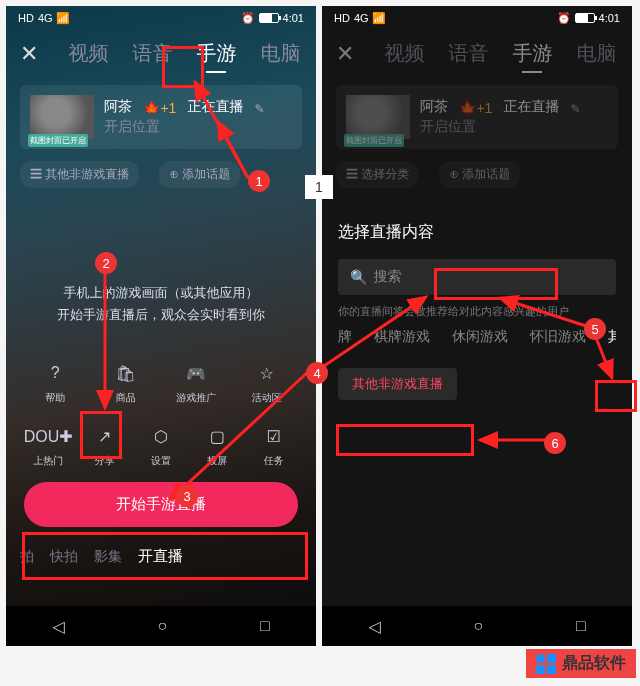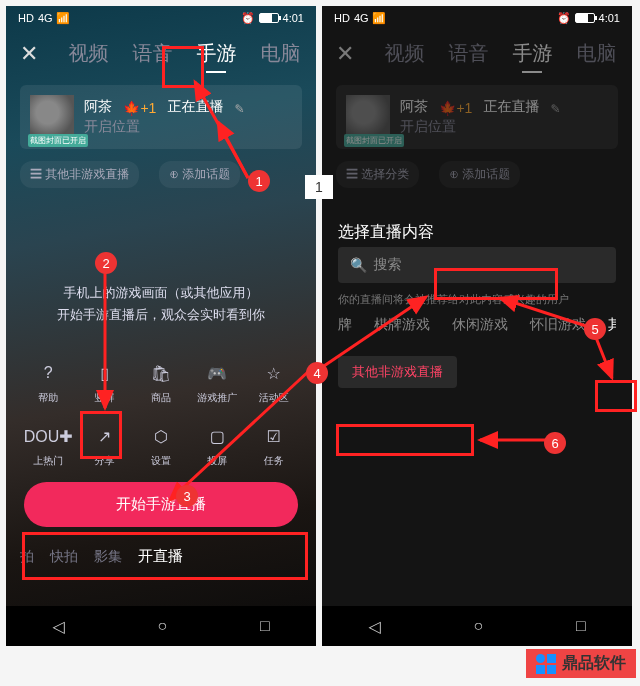--- a/index.html
+++ b/index.html
@@ -13,40 +13,40 @@
 .battery{width:20px;height:10px;border:1px solid #fff;border-radius:2px;position:relative}
 .battery:after{content:"";position:absolute;right:-3px;top:2px;width:2px;height:4px;background:#fff}
 .battery-fill{width:70%;height:100%;background:#fff}
 .tabs{display:flex;align-items:center;padding:10px 14px;gap:24px;color:#aab}
 .close-x{font-size:22px;color:#ddd;margin-right:6px}
 .tab{font-size:20px;color:#889;position:relative}
 .tab.active{color:#fff}
 .tab.active:after{content:"";position:absolute;bottom:-6px;left:25%;width:50%;height:2px;background:#fff}
 .red-box{border:3px solid #f22;position:absolute}
 .card{margin:8px 14px;background:rgba(255,255,255,.08);border-radius:6px;padding:10px;display:flex;align-items:center;gap:10px}
-.avatar{width:44px;height:44px;background:#ccc;border-radius:4px;position:relative}
+.avatar{width:64px;height:44px;background:#ccc;border-radius:4px;position:relative}
 .avatar-badge{position:absolute;bottom:-8px;left:-2px;font-size:8px;background:#4a9;color:#fff;padding:1px 2px;border-radius:2px;white-space:nowrap}
 .card-title{color:#fff;font-size:14px;display:flex;align-items:flex-end;gap:11px}
 .card-sub{color:#889;font-size:14px;margin-top:2px}
 .edit-icon{color:#aaa;font-size:12px}
 .chips{display:flex;gap:20px;padding:4px 14px}
 .chip{background:rgba(255,255,255,.06);color:#aab;font-size:12px;padding:5px 10px;border-radius:12px}
 .mid-text{text-align:center;color:#dde;font-size:13px;line-height:1.7;padding:0 24px;margin-top:90px}
 .icon-row{display:flex;justify-content:space-around;padding:0 14px;margin-top:34px}
 .icon-item{display:flex;flex-direction:column;align-items:center;gap:5px;color:#ccd;width:48px}
 .icon-box{width:26px;height:26px;display:flex;align-items:center;justify-content:center}
 .icon-label{font-size:10px}
 .icon-row2{margin-top:18px;margin-bottom:14px}
 .start-btn{margin:8px 18px;background:#f2295c;color:#fff;text-align:center;padding:13px;border-radius:24px;font-size:15px}
 .bottom-tabs{display:flex;gap:16px;padding:12px 14px;color:#778;font-size:14px;align-items:baseline}
 .bottom-tabs .bt.active{color:#fff;font-size:15px;font-weight:500}
 .navbar{position:absolute;bottom:0;left:0;right:0;height:40px;background:#000;display:flex;justify-content:space-around;align-items:center}
 .nav-btn{color:#ccc}
 .search-section{padding:0 16px}
-.section-title{color:#fff;font-size:16px;font-weight:500;margin:30px 0 4px}
+.section-title{color:#fff;font-size:16px;font-weight:500;margin:30px 0 16px}
 .search-box{background:#2a2a2a;border-radius:4px;padding:9px 12px;color:#888;font-size:14px;display:flex;align-items:center;gap:6px}
 .search-hint{color:#777;font-size:11px;margin-top:8px;line-height:1.5}
 .cat-tabs{display:flex;gap:22px;margin-top:8px;color:#888;font-size:14px;overflow:hidden}
 .cat-tab{white-space:nowrap}
 .cat-tab.active{color:#fff;position:relative}
 .cat-tab.active:after{content:"";position:absolute;bottom:-6px;left:20%;width:60%;height:2px;background:#fff}
 .result-chip{display:inline-block;background:#2a2a2a;color:#ff4466;font-size:13px;padding:7px 14px;border-radius:4px;margin-top:22px}
 .circle-badge{position:absolute;width:22px;height:22px;background:#e33;border-radius:50%;color:#fff;font-size:13px;display:flex;align-items:center;justify-content:center;z-index:20;font-weight:500}
 .arrow{position:absolute;z-index:15;pointer-events:none}
 .watermark{position:absolute;right:4px;bottom:8px;display:flex;align-items:center;gap:6px;background:#ef4444;padding:4px 10px;z-index:30}
@@ -104,24 +104,20 @@
   <div class="mid-text">
     <div>手机上的游戏画面（或其他应用）</div>
     <div>开始手游直播后，观众会实时看到你</div>
   </div>
   <div class="icon-row" id="iconrow1">
       <div class="icon-item">
         <div class="icon-box">?</div>
         <div class="icon-label">帮助</div>
       </div>
       <div class="icon-item">
-        <div class="icon-box">▯</div>
-        <div class="icon-label">竖屏</div>
-      </div>
-      <div class="icon-item">
         <div class="icon-box">🛍</div>
         <div class="icon-label">商品</div>
       </div>
       <div class="icon-item">
         <div class="icon-box">🎮</div>
         <div class="icon-label">游戏推广</div>
       </div>
       <div class="icon-item">
         <div class="icon-box">☆</div>
         <div class="icon-label">活动区</div>

